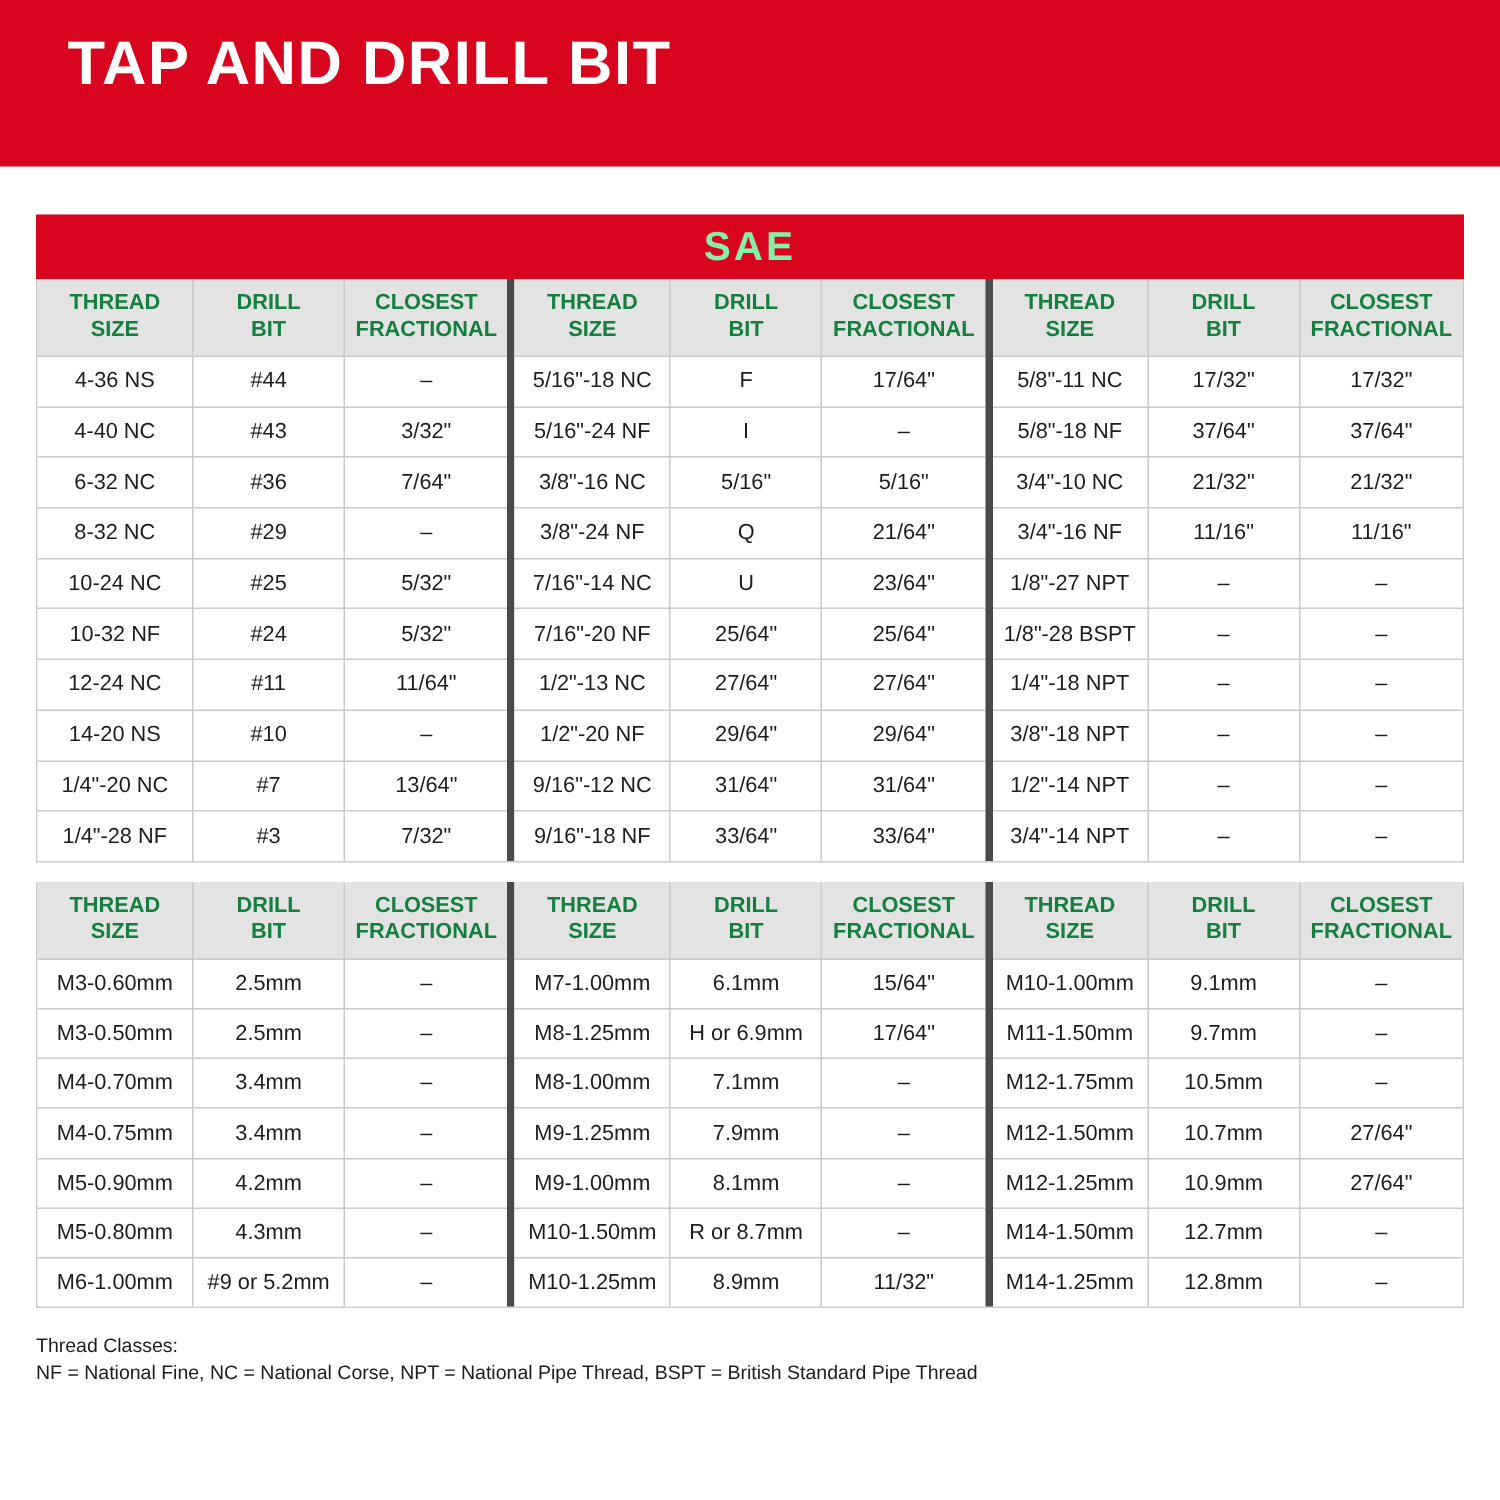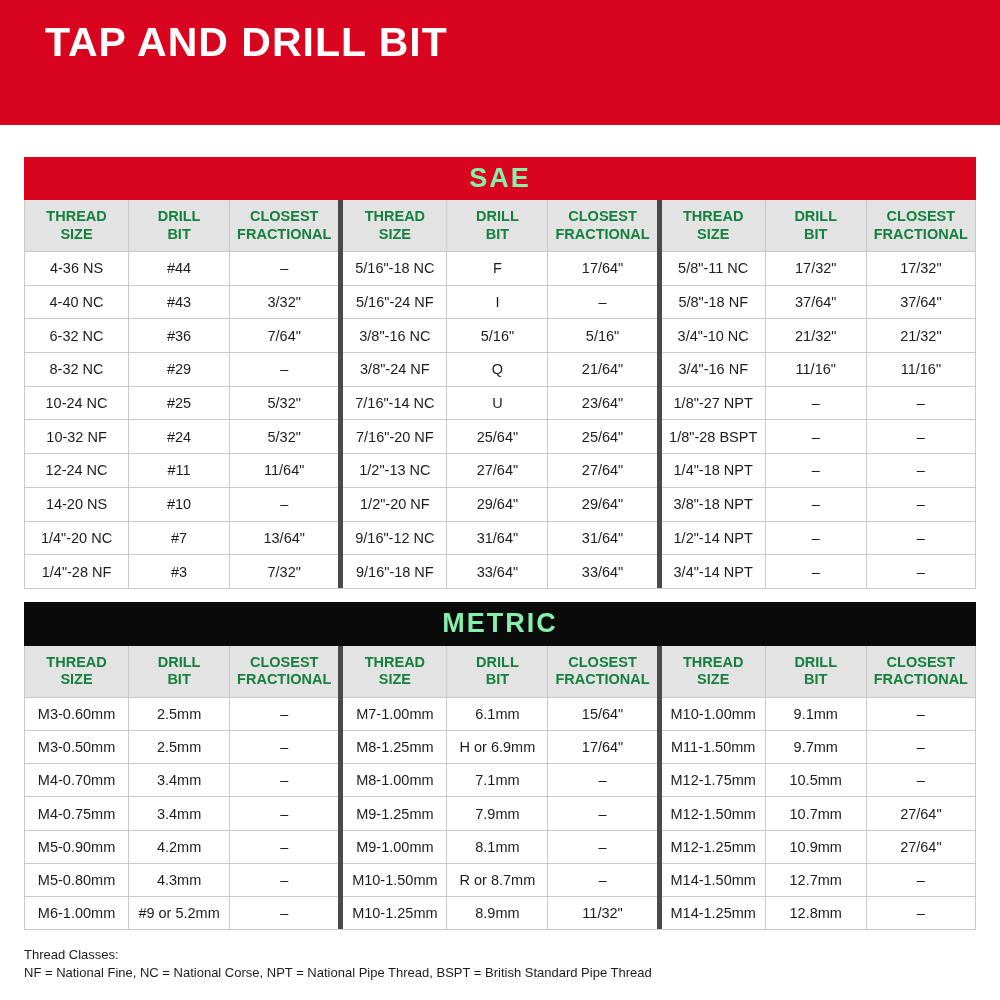--- a/index.html
+++ b/index.html
@@ -2,21 +2,21 @@
 <html style="--red: #D9041D; --band-black: #0A0A0A; --hdr: #E3E3E3; --line: #C9C9C9; --div: #4A4A4A;"><head>
 <meta charset="utf-8">
 <style>
   html,body{margin:0;padding:0;}
   body{
     width:1000px;height:1000px;background:#fff;
     font-family:"Liberation Sans",sans-serif;color:#1c1c1c;
     overflow:hidden;
   }
   .banner{
-    background:var(--red);height:125px;box-sizing:border-box;
+    background:var(--red);height:111px;box-sizing:border-box;
     padding:20px 0 0 45px;color:#fff;
   }
   .banner .tline{
     font-weight:700;font-size:41px;line-height:1.1;letter-spacing:1px;
   }
   .table-block{margin:0 24px;}
   #table-0{margin-top:32px;}
   #table-1{margin-top:13px;}
   .band{height:43px;display:flex;align-items:center;justify-content:center;}
   .band-red{background:var(--red);}
@@ -185,23 +185,20 @@
         <div class="cell d">1/2"-14 NPT</div>
         <div class="cell d">–</div>
         <div class="cell d">–</div>
         <div class="cell d">3/4"-14 NPT</div>
         <div class="cell d">–</div>
         <div class="cell d">–</div>
       </div>
     </div>
   </section>
 <section class="table-block" id="table-1">
-    <div class="band band-black">
-      <span class="band-label">METRIC</span>
-    </div>
     <div class="tgrid">
       <div class="group rows-metric">
         <div class="cell h">
           <div class="hl">THREAD</div>
           <div class="hl">SIZE</div>
         </div>
         <div class="cell h">
           <div class="hl">DRILL</div>
           <div class="hl">BIT</div>
         </div>

